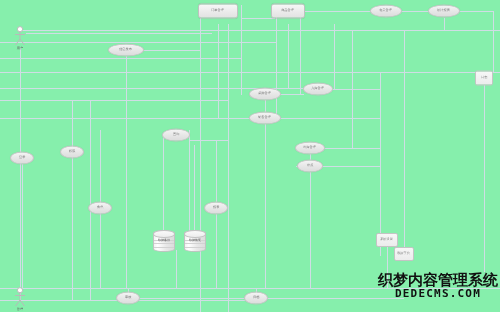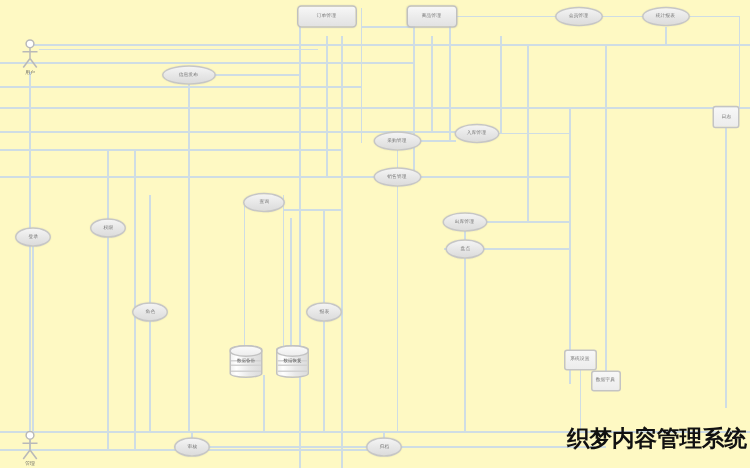--- a/index.html
+++ b/index.html
@@ -4,21 +4,21 @@
 <title>UML Flow Diagram</title>
 <style>
   html,body{margin:0;padding:0;background:#ffffff;}
   body{
     font-family:"Liberation Sans", sans-serif;
     -webkit-font-smoothing:none;
   }
   #canvas{
     position:relative;
     width:500px;height:312px;
-    background:#fef9c3;
+    background:#86efac;
     overflow:hidden;
   }
   #wires{position:absolute;left:0;top:0;width:500px;height:312px;}
 
   
   .node{position:absolute;transform:translate(-50%,-50%);
         display:flex;align-items:center;justify-content:center;
         text-align:center;}
 
   .ellipse{
@@ -291,15 +291,16 @@
   <div class="node ellipse" style="left:128px;top:298px;width:22px;height:11px;">
     <span class="lbl">审核</span>
   </div>
 
   <div class="node ellipse" style="left:256px;top:298px;width:22px;height:11px;">
     <span class="lbl">归档</span>
   </div>
 
   <div id="watermark">
     <div class="cn">织梦内容管理系统</div>
+    <div class="en">DEDECMS.COM</div>
   </div>
 
 </div>
 
 </body></html>

